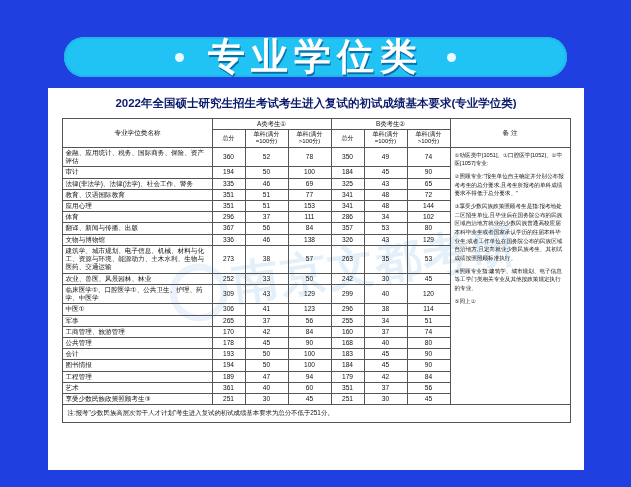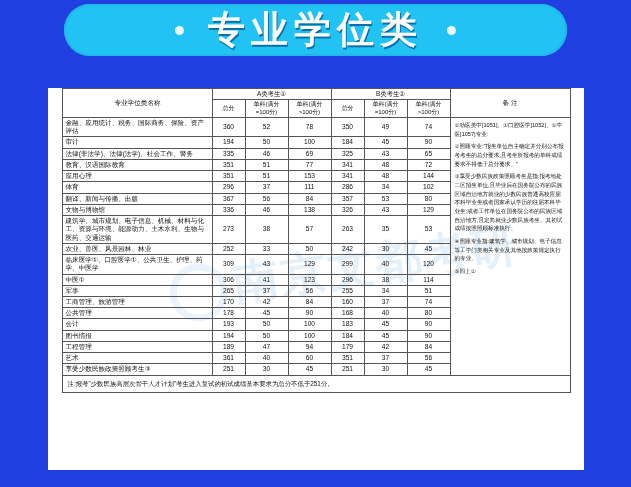--- a/index.html
+++ b/index.html
@@ -5,21 +5,21 @@
   html,body{margin:0;padding:0;}
   body{
     width:631px;height:487px;
     background:#1f3fe0;
     font-family:"Liberation Sans","DejaVu Sans",sans-serif;
     overflow:hidden;
     position:relative;
   }
   
   .banner{
-    position:absolute;left:64px;top:4px;width:503px;height:52px;
+    position:absolute;left:64px;top:37px;width:503px;height:40px;
     background:#20c3f3;
     border-radius:26px;
     display:flex;align-items:center;justify-content:center;
     box-shadow:0 0 0 2px #1fb8e8 inset;
   }
   .banner .dot{
     width:9px;height:9px;border-radius:50%;background:#ffffff;opacity:.9;
   }
   .banner .dot.left{margin-right:24px;}
   .banner .dot.right{margin-left:24px;}
@@ -106,20 +106,21 @@
 <body>
 
 <div class="banner">
   <span class="dot left"></span>
   <span class="banner-title">专业学位类</span>
   <span class="dot right"></span>
 </div>
 
 <div class="sheet">
 
+  <div class="doc-title">2022年全国硕士研究生招生考试考生进入复试的初试成绩基本要求(专业学位类)</div>
 
   <div class="watermark">
     <span class="wm-ring"></span><span>南京文都考研</span>
   </div>
 
   <table>
     <colgroup>
       <col style="width:150px">
       <col style="width:33px">
         <col style="width:43px">

